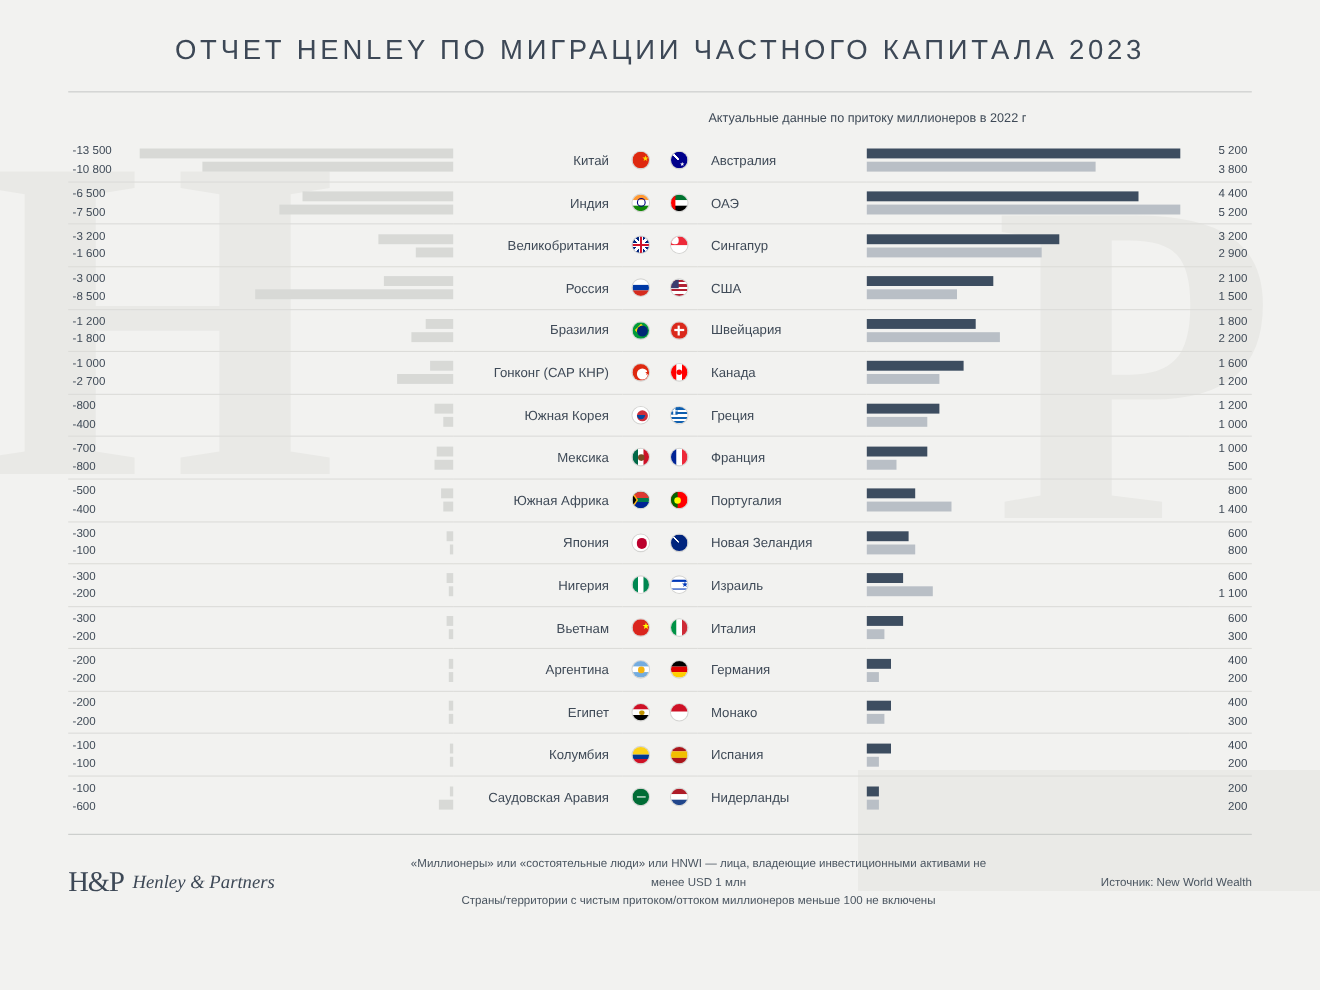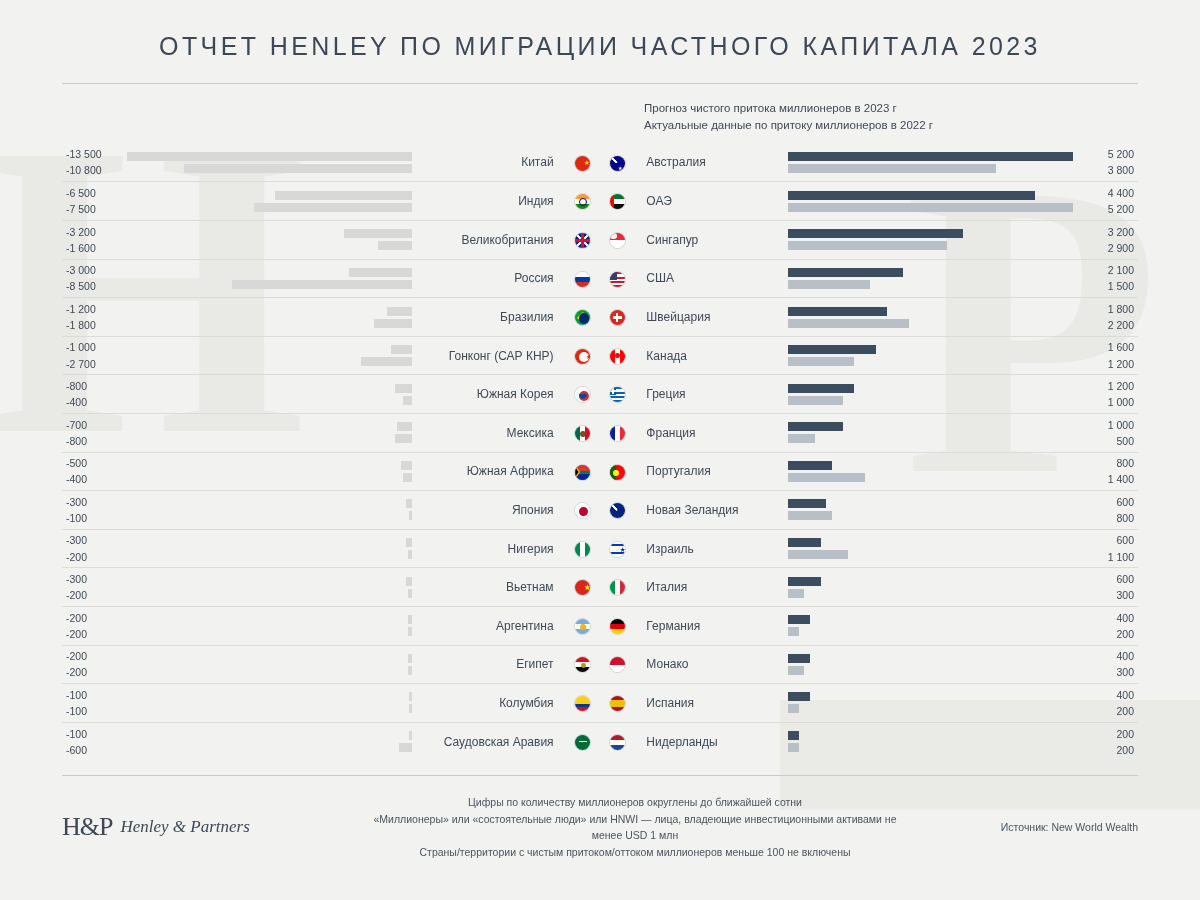--- a/index.html
+++ b/index.html
@@ -91,21 +91,20 @@
 
 <div class="page">
 
   <div class="title">ОТЧЕТ HENLEY ПО МИГРАЦИИ ЧАСТНОГО КАПИТАЛА 2023</div>
   <div class="rule"></div>
 
   <div class="headers">
     <div class="hdr-left">
     </div>
     <div class="hdr-right">
-      <div>Прогноз чистого притока миллионеров в 2023 г</div>
       <div>Актуальные данные по притоку миллионеров в 2022 г</div>
     </div>
   </div>
 
   <table class="chart">
     <tbody id="chart-body">
         <tr class="row">
           <td class="cell-lnum">
             <div class="nums">-13 500</div>
             <div class="nums">-10 800</div>
@@ -525,20 +524,19 @@
   </table>
 
   <div class="bottom-rule"></div>
 
   <div class="footer">
     <div class="brand">
       <span class="brand-mark">H&amp;P</span>
       <span class="brand-name">Henley &amp; Partners</span>
     </div>
     <div class="notes">
-      <div>Цифры по количеству миллионеров округлены до ближайшей сотни</div>
       <div>«Миллионеры» или «состоятельные люди» или HNWI — лица, владеющие инвестиционными активами не менее USD 1 млн</div>
       <div>Страны/территории с чистым притоком/оттоком миллионеров меньше 100 не включены</div>
     </div>
     <div class="source">Источник: New World Wealth</div>
   </div>
 
 </div>
 
 </body></html>

